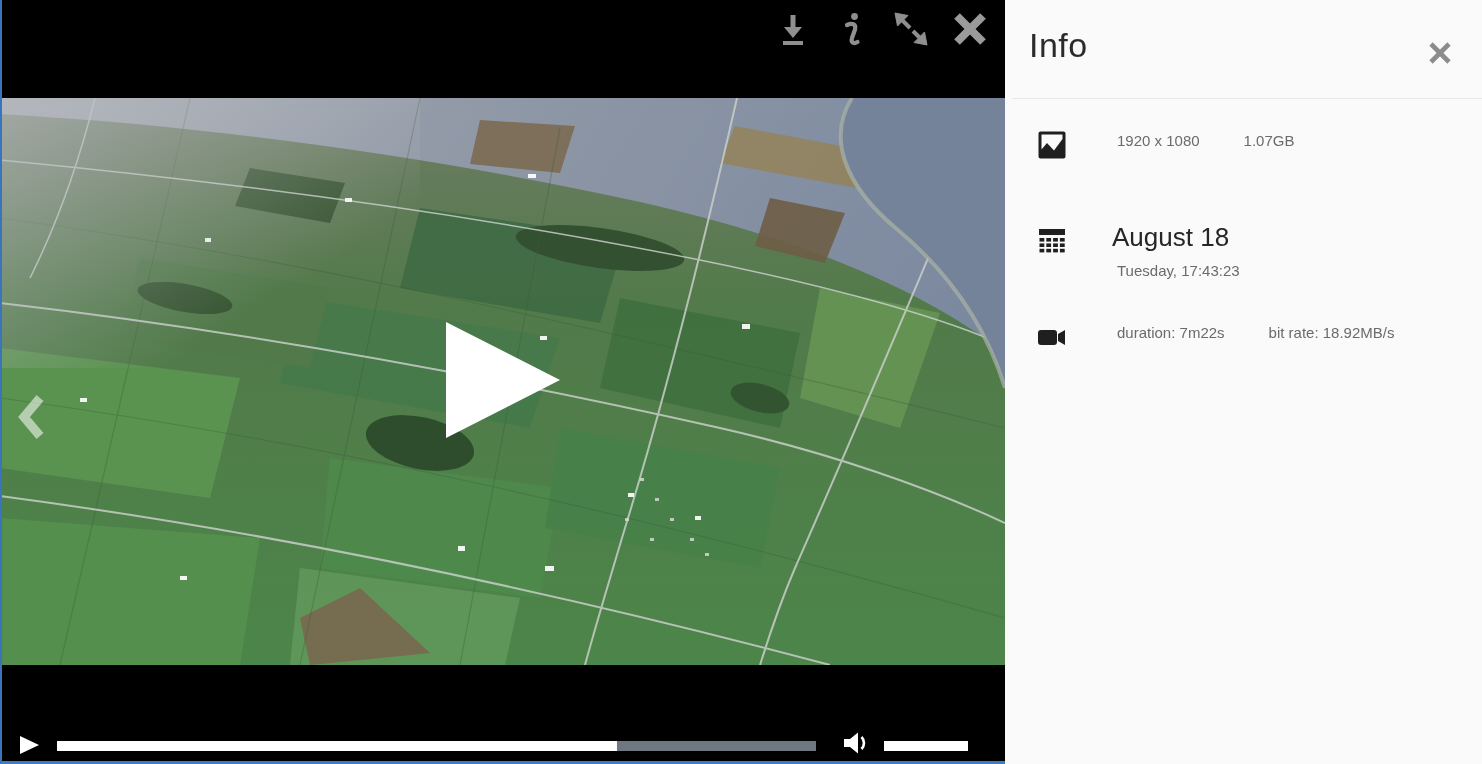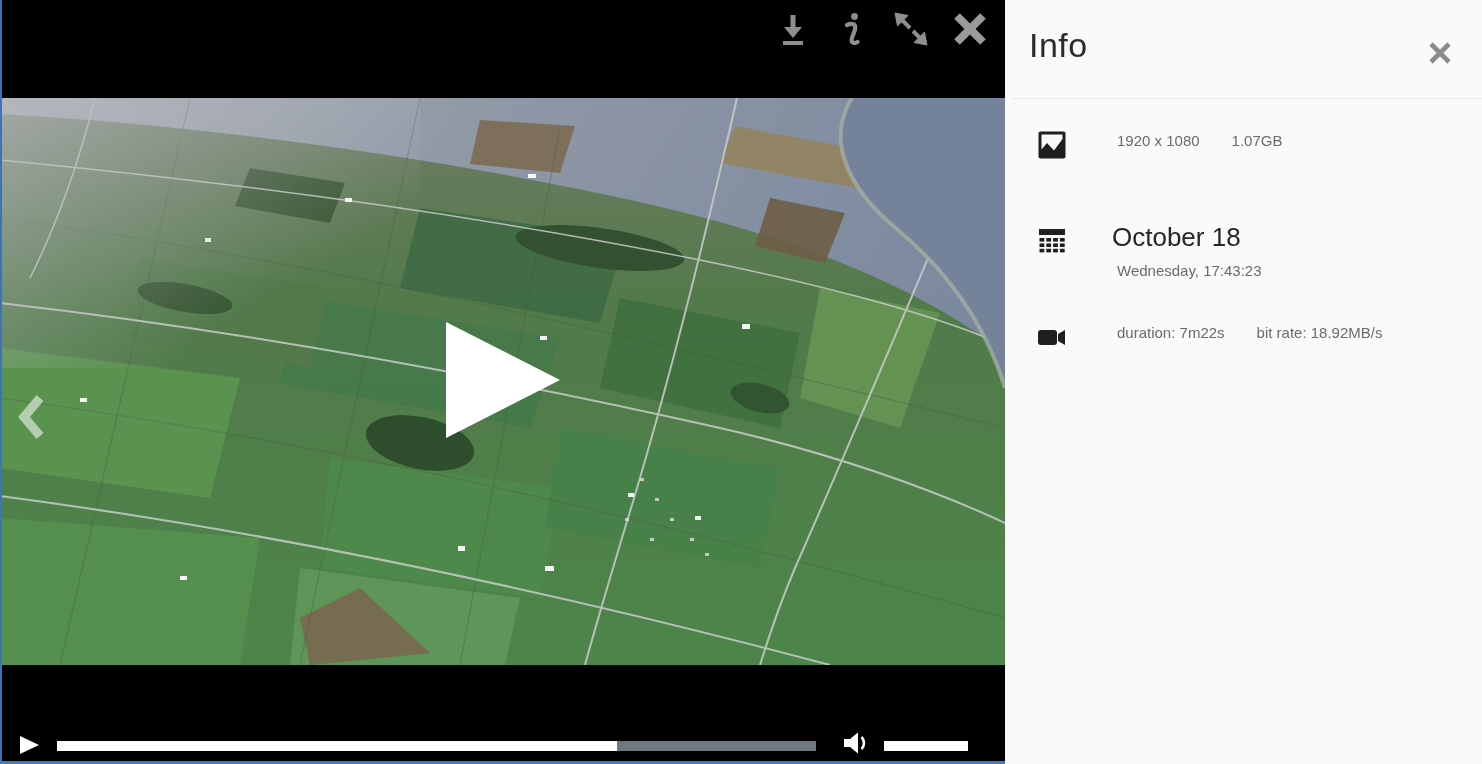--- a/index.html
+++ b/index.html
@@ -29,21 +29,21 @@
   
   .info-panel{position:absolute;left:1005px;top:0;width:477px;height:764px;background:#fafafa;}
   .info-header{position:absolute;left:7px;top:0;width:100%;height:99px;border-bottom:1px solid #e9e9e9;box-sizing:border-box;}
   .info-title{position:absolute;left:17px;top:26px;font-size:34px;font-weight:300;color:#2b2b2b;letter-spacing:.5px;}
   .info-close{position:absolute;right:36px;top:40px;width:26px;height:26px;cursor:pointer;}
   .info-row{position:absolute;left:32px;display:flex;gap:45px;}
   .row-0{top:124px}.row-1{top:220px}.row-2{top:316px}
   .row-icon{width:30px;height:30px;margin-top:6px;flex:none;}
   .row-title{font-size:26px;font-weight:300;color:#262626;line-height:34px;}
   .row-meta{margin-top:8px;padding-left:5px;font-size:15px;color:#6b6b6b;display:flex;}
-  .row-meta span + span{margin-left:32px;}
+  .row-meta span + span{margin-left:44px;}
   .row-2 .row-meta span + span{}
 </style>
 </head>
 <body>
 
 <div class="player">
 
   <svg class="scene" width="1005" height="567" viewBox="0 0 1005 567">
     <defs>
       <linearGradient id="g-haze" x1="0" y1="0" x2="1" y2="0.35">
@@ -229,23 +229,23 @@
           <rect x="9.3" y="17.4" width="4.8" height="3.6"></rect>
           <rect x="16.1" y="17.4" width="4.8" height="3.6"></rect>
           <rect x="22.9" y="17.4" width="4.8" height="3.6"></rect>
         <rect x="2.5" y="22.8" width="4.8" height="3.6"></rect>
           <rect x="9.3" y="22.8" width="4.8" height="3.6"></rect>
           <rect x="16.1" y="22.8" width="4.8" height="3.6"></rect>
           <rect x="22.9" y="22.8" width="4.8" height="3.6"></rect>
       </g>
     </svg>
     <div>
-      <div class="row-title">October 18</div>
+      <div class="row-title">August 18</div>
       <div class="row-meta">
-        <span>Wednesday, 17:43:23</span>
+        <span>Tuesday, 17:43:23</span>
       </div>
     </div>
   </div>
 
   <div class="info-row row-2">
     <svg class="row-icon" width="30" height="30" viewBox="0 0 30 30">
       <g fill="#1f1f1f">
         <rect x="1" y="8" width="19" height="15" rx="3"></rect>
         <polygon points="21,12 28,8 28,23 21,19"></polygon>
       </g>

